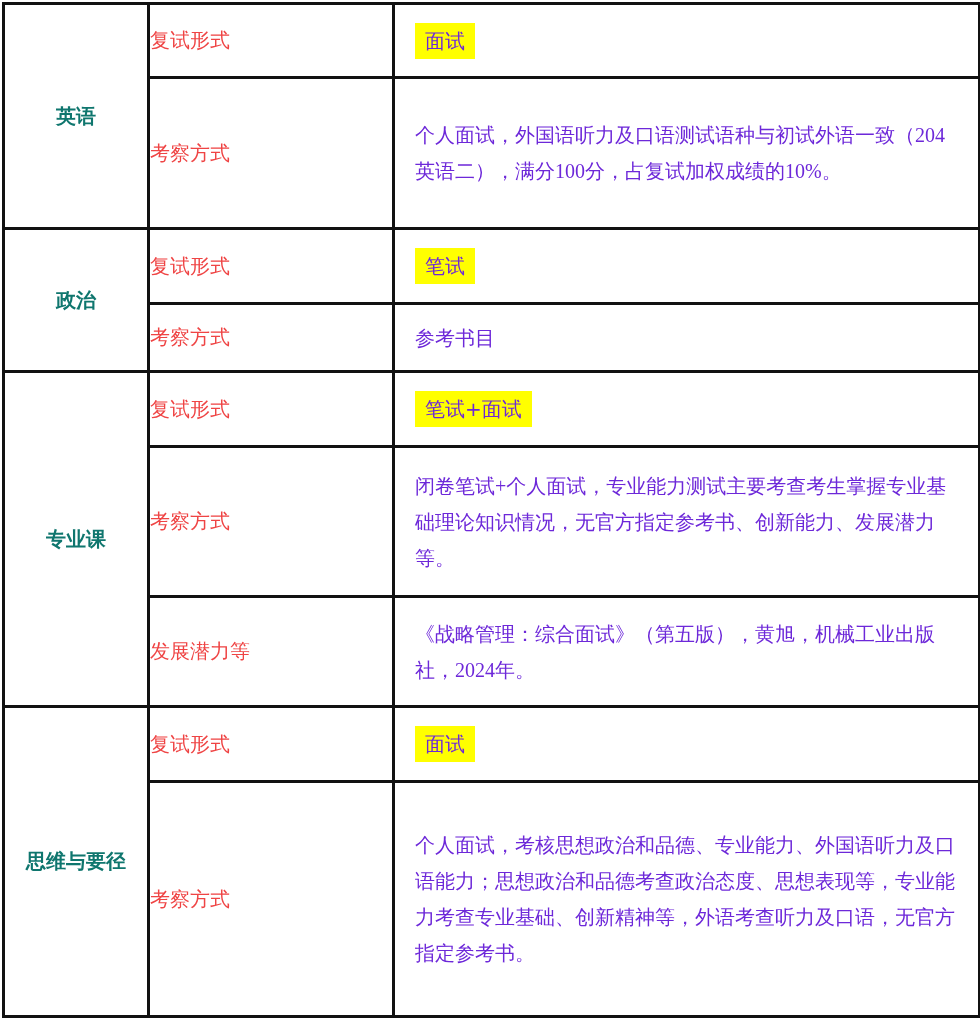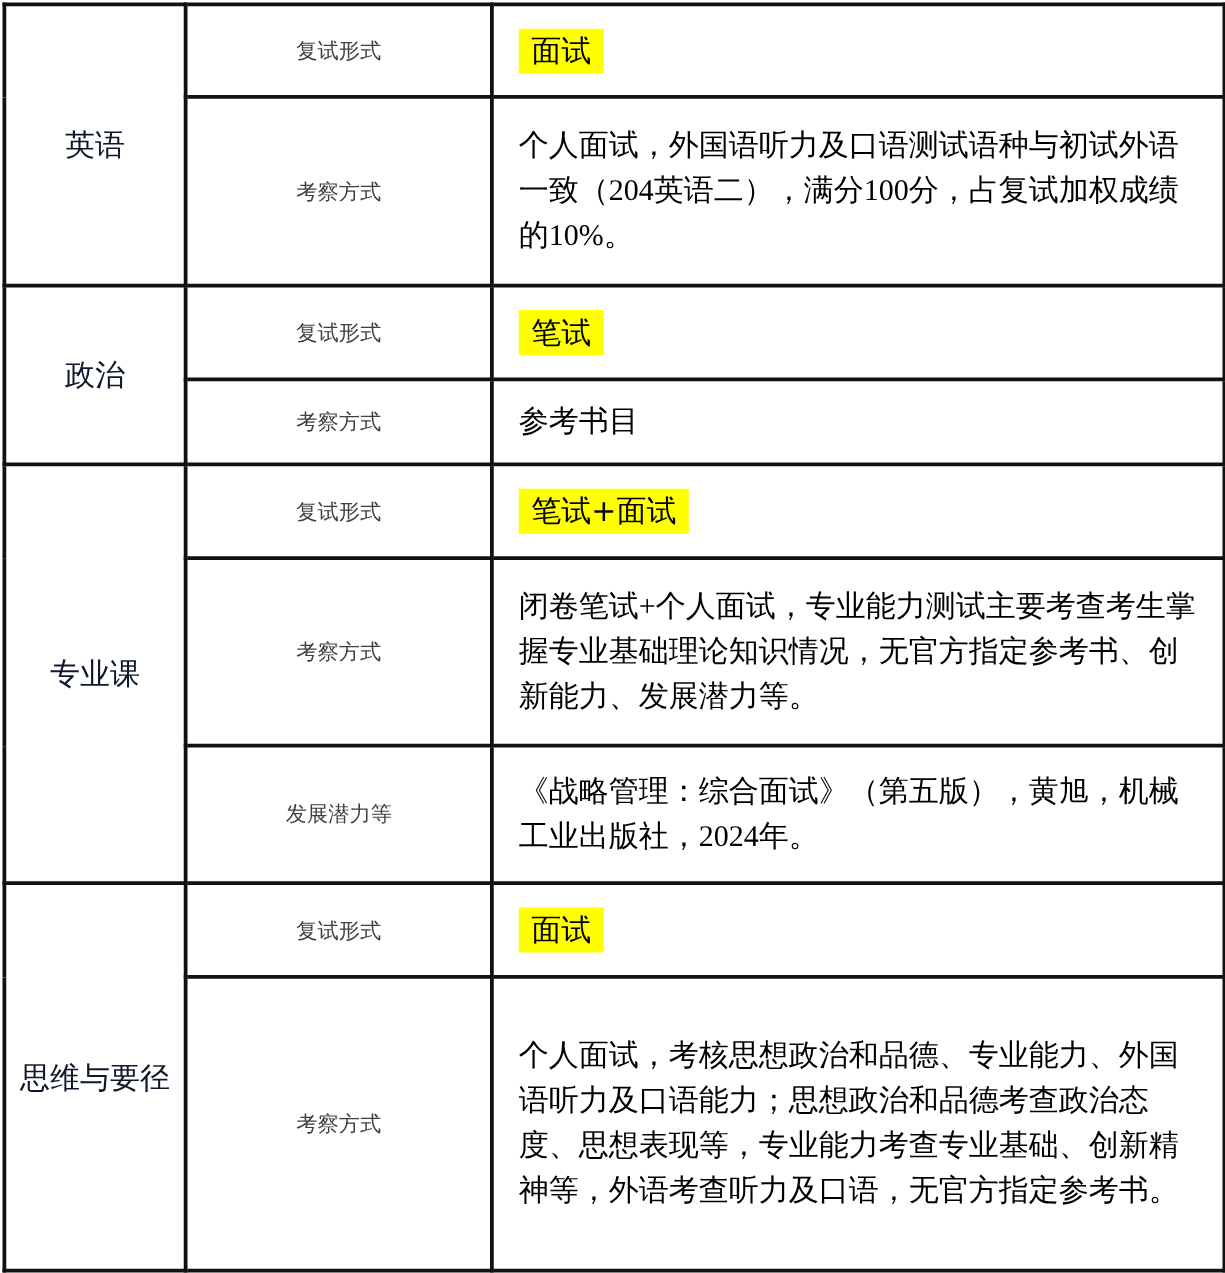--- a/index.html
+++ b/index.html
@@ -7,23 +7,23 @@
   table.exam {
     position:absolute; left:2px; top:2px;
     width:976px; border-collapse:collapse; table-layout:fixed;
   }
   table.exam td {
     border:3px solid #111; padding:0; vertical-align:middle;
   }
   col.c1 { width:145px; }
   col.c2 { width:245px; }
   col.c3 { width:586px; }
-  .subject { text-align:center; font-weight:normal; font-size:24px; color:#0f172a; }
-  .label { text-align:center; font-size:17px; color:#404040; }
-  .value { padding:0 18px 0 20px !important; font-size:24px; line-height:36px; color:#000000; }
+  .subject { text-align:center; font-weight:bold; font-size:20px; color:#0f766e; }
+  .label { font-size:20px; color:#ef4444; }
+  .value { padding:0 18px 0 20px !important; font-size:20px; line-height:36px; color:#6d28d9; }
   .value .txt { display:block; padding:8px 0;font-family:Liberation Serif, serif; }
   .hl {
     display:inline-block; background:#ffff00; padding:4px 10px; line-height:28px;
   }
 </style>
 </head>
 <body>
 
 <table class="exam">
   <colgroup>

